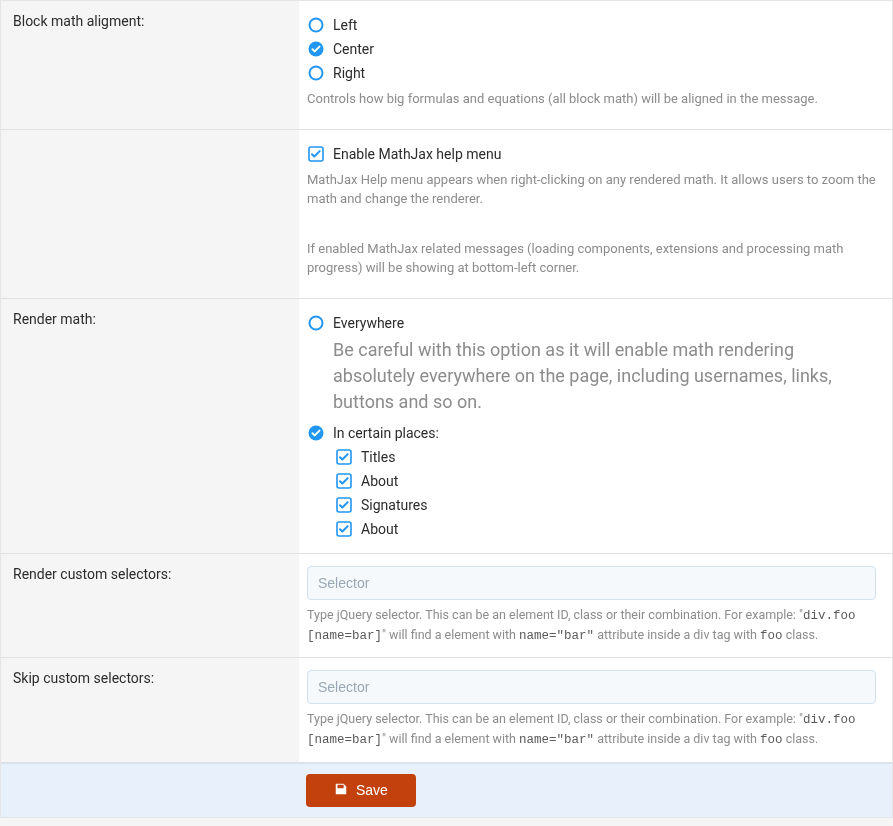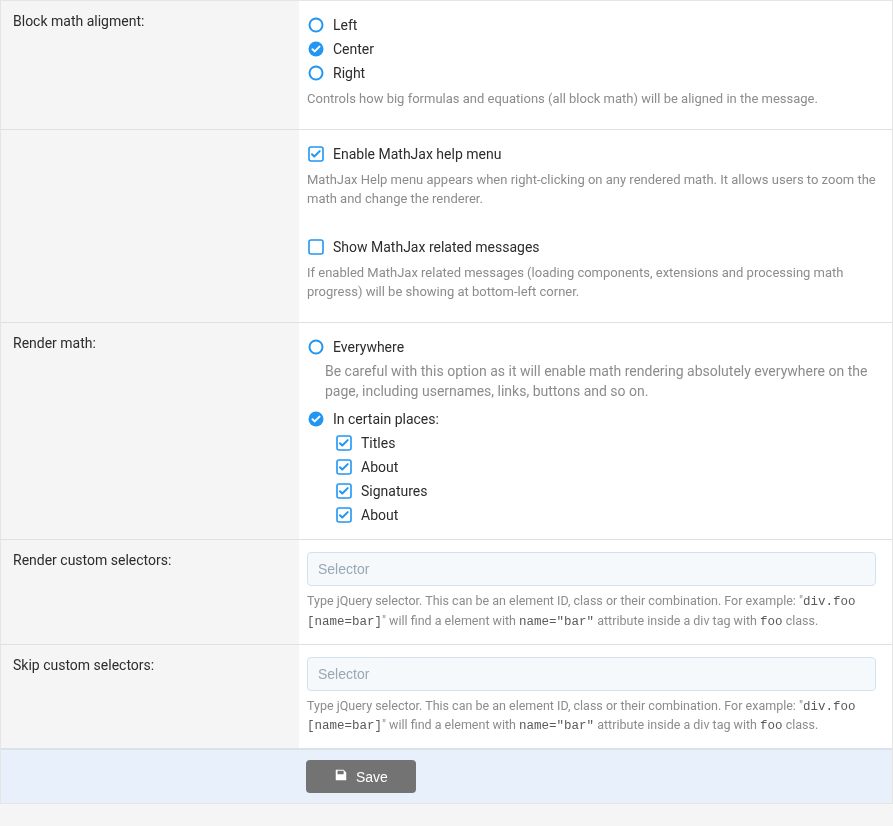--- a/index.html
+++ b/index.html
@@ -59,25 +59,25 @@
       margin-bottom: 8px;
     }
     .help-text-small {
       color: #8c8c8c;
       font-size: 12.5px;
       line-height: 1.5;
       margin-top: 6px;
     }
     .help-text-inline {
       color: #8c8c8c;
-      font-size: 14px;
+      font-size: 18px;
       line-height: 1.45;
       margin-top: 2px;
       margin-bottom: 6px;
-      margin-left: 18px;
+      margin-left: 26px;
     }
     .radio-icon, .check-icon {
       width: 18px;
       height: 18px;
       flex-shrink: 0;
       display: inline-flex;
       align-items: center;
       justify-content: center;
     }
     .radio-icon svg, .check-icon svg {
@@ -105,21 +105,21 @@
       color: #5a5a5a;
     }
     .save-bar {
       background: #e8f1fb;
       border-top: 1px solid #d4e4f3;
       padding: 10px 0;
       text-align: left;
       padding-left: 305px;
     }
     .save-button {
-      background: #737373;
+      background: #c2410c;
       color: #fff;
       border: none;
       padding: 8px 28px;
       border-radius: 4px;
       font-size: 14px;
       cursor: pointer;
       display: inline-flex;
       align-items: center;
       gap: 8px;
     }
@@ -175,28 +175,20 @@
               <rect x="1" y="1" width="14" height="14" rx="2" fill="none" stroke="#2196f3" stroke-width="1.6"></rect>
               <path d="M4 8.2l2.3 2.3 5.4-5.4" stroke="#2196f3" stroke-width="2" fill="none" stroke-linecap="round" stroke-linejoin="round"></path>
             </svg>
         </span>
         <span class="option-text">Enable MathJax help menu</span>
       </div>
       <div class="help-text">MathJax Help menu appears when right-clicking on any rendered math. It allows users to zoom the math and change the renderer.</div>
 
       <div class="section-spacer"></div>
 
-      <div class="option-line">
-        <span class="check-icon">
-          <svg viewBox="0 0 16 16">
-              <rect x="1" y="1" width="14" height="14" rx="2" fill="none" stroke="#2196f3" stroke-width="1.6"></rect>
-            </svg>
-        </span>
-        <span class="option-text">Show MathJax related messages</span>
-      </div>
       <div class="help-text">If enabled MathJax related messages (loading components, extensions and processing math progress) will be showing at bottom-left corner.</div>
     </div>
   </div>
 
   <div class="form-row">
     <div class="form-label">Render math:</div>
     <div class="form-content">
       <div class="option-line">
         <span class="radio-icon">
           <svg viewBox="0 0 16 16">

